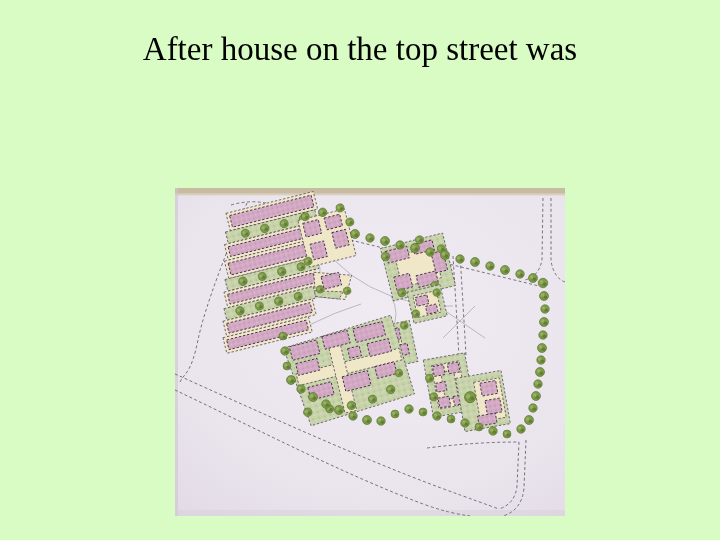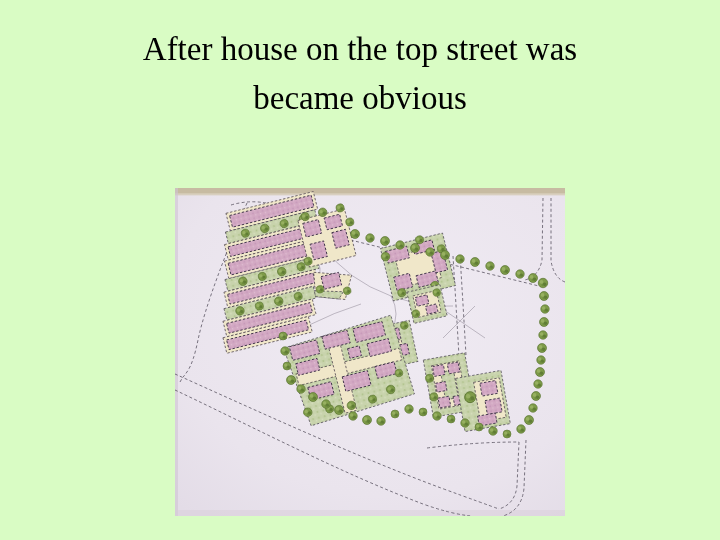--- a/index.html
+++ b/index.html
@@ -28,21 +28,20 @@
   .pencil{fill:none;stroke:#6a6272;stroke-width:0.7;opacity:0.55;}
   .tree-base{fill:var(--tree-green,#7e9b49);stroke:#546f2c;stroke-width:0.7;}
 </style>
 </head>
 <body>
 
 <div class="slide">
 
   <div class="title">
     <div>After house on the top street was</div>
-    <div>became obvious</div>
   </div>
 
   <div class="photo" aria-label="Photograph of a hand-drawn colored site plan: pink housing blocks with cream courtyards and green gardens, streets drawn as dashed lines, and rows of green trees lining the top street, the right-hand street and the lower boulevard">
     <svg viewBox="0 0 390 328" xmlns="http://www.w3.org/2000/svg">
       <defs>
         <radialGradient id="paper-grad" cx="55%" cy="38%" r="80%">
           <stop offset="0%" stop-color="#f0ebf3"></stop>
           <stop offset="70%" stop-color="#eae4ed"></stop>
           <stop offset="100%" stop-color="#e3dce7"></stop>
         </radialGradient>

